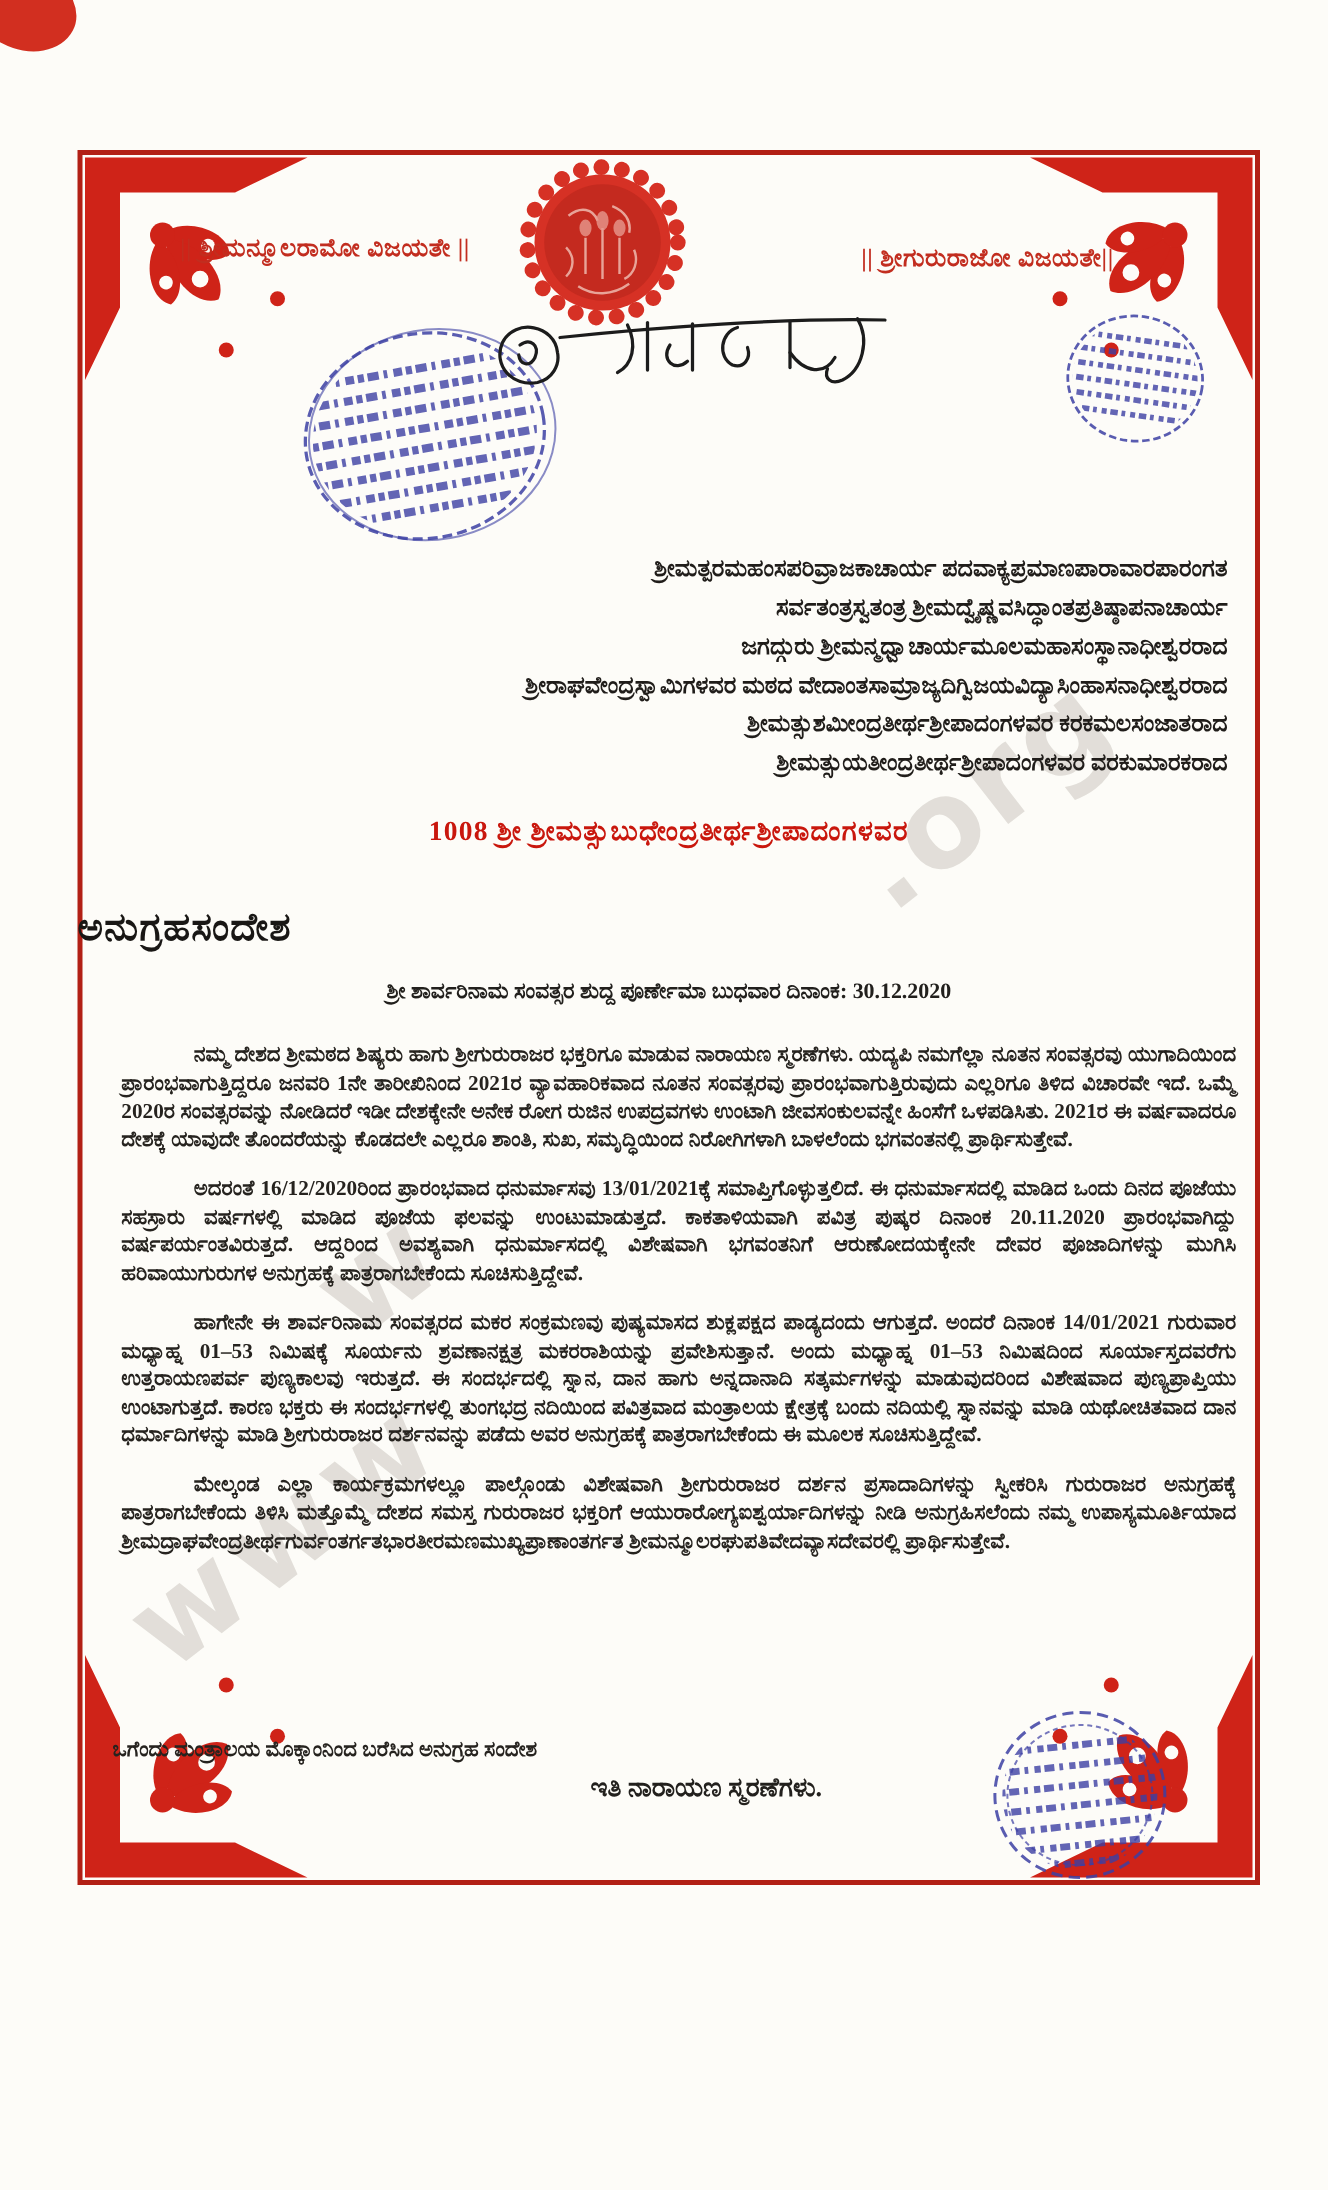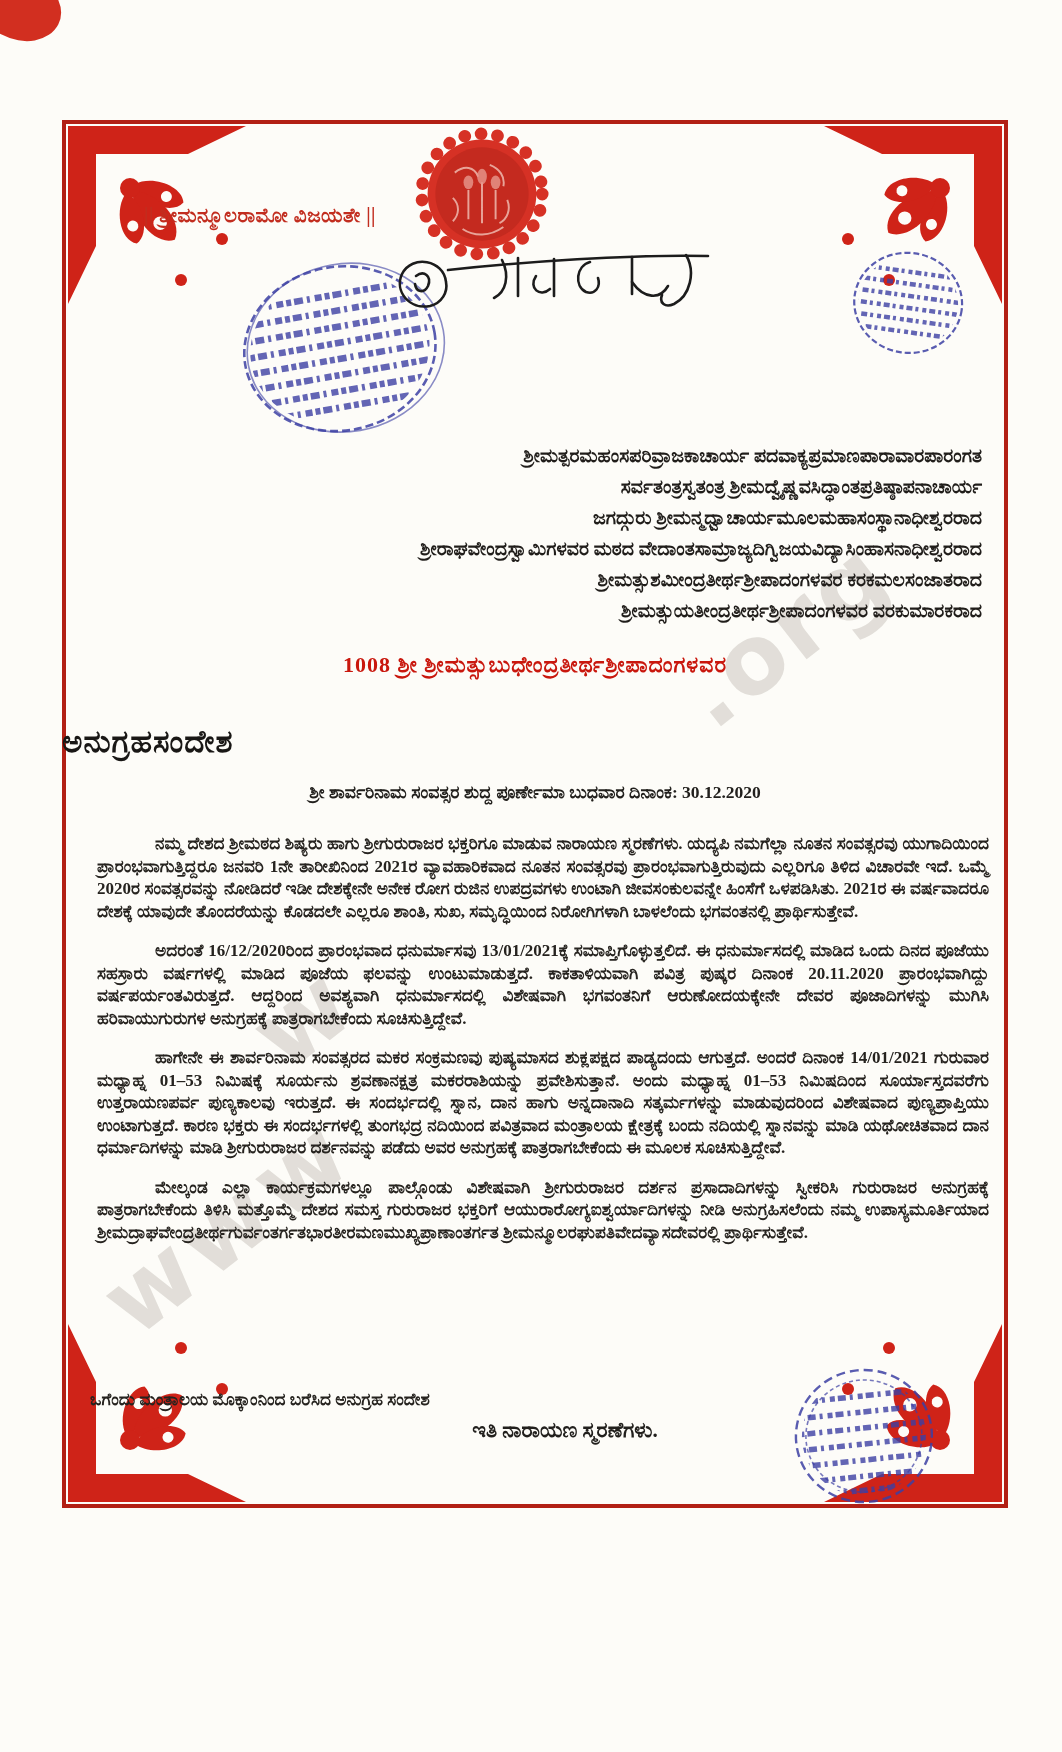--- a/index.html
+++ b/index.html
@@ -11,21 +11,21 @@
   
   .frame{position:absolute;left:62px;top:120px;width:946px;height:1388px;
          border:4px solid #b22015;box-sizing:border-box;}
   .corner{position:absolute;width:182px;height:182px;}
   .corner.tl{left:66px;top:124px;}
   .corner.tr{left:822px;top:124px;transform:rotate(90deg);}
   .corner.br{left:822px;top:1322px;transform:rotate(180deg);}
   .corner.bl{left:66px;top:1322px;transform:rotate(270deg);}
   
   .invocation{position:absolute;top:188px;font-size:20px;font-weight:700;color:#c22d1f;
-              width:360px;text-align:center;letter-spacing:.5px;margin-top:16px;}
+              width:360px;text-align:center;letter-spacing:.5px;}
   .invocation.left{left:80px;}
   .invocation.right{left:610px;top:196px;}
   .emblem{position:absolute;left:414px;top:122px;width:136px;height:144px;}
   
   .stamp{position:absolute;}
   .stamp.big{left:238px;top:258px;width:212px;height:182px;transform:rotate(-10deg);}
   .stamp.small{left:848px;top:248px;width:122px;height:112px;transform:rotate(8deg);}
   .stamp.bottom{left:788px;top:1362px;width:152px;height:150px;transform:rotate(-6deg);}
   .signature{position:absolute;left:382px;top:242px;width:340px;height:86px;}
   
@@ -148,20 +148,21 @@
             <circle cx="46" cy="3" r="5.5" fill="#fdfcf8"></circle>
           </g>
         <circle cx="7" cy="7" r="10"></circle>
         <circle cx="99" cy="58" r="6"></circle>
         <circle cx="58" cy="99" r="6"></circle>
       </g>
     </g>
   </svg>
 
   <div class="invocation left">|| ಶ್ರೀಮನ್ಮೂಲರಾಮೋ ವಿಜಯತೇ ||</div>
+  <div class="invocation right">|| ಶ್ರೀಗುರುರಾಜೋ ವಿಜಯತೇ||</div>
 
   <svg class="emblem" viewBox="0 0 140 148">
     <circle cx="70" cy="74" r="62" fill="none" stroke="#d63125" stroke-width="13" stroke-dasharray="0.1 17" stroke-linecap="round"></circle>
     <circle cx="70" cy="74" r="56" fill="#d63125"></circle>
     <circle cx="70" cy="74" r="48" fill="#c42a1f"></circle>
     <g stroke="#efb9ae" stroke-width="2" fill="none" opacity=".85">
       <path d="M42,52 C52,44 62,46 66,56 M78,44 C88,48 94,56 92,66 M40,78 C48,86 46,96 40,102 M96,80 C100,90 96,100 88,104 M56,70 L56,100 M70,62 L70,104 M84,70 L84,100 M50,110 C62,118 78,118 92,108"></path>
     </g>
     <g fill="#e8988e" opacity=".8">
       <ellipse cx="56" cy="62" rx="5" ry="7"></ellipse>

